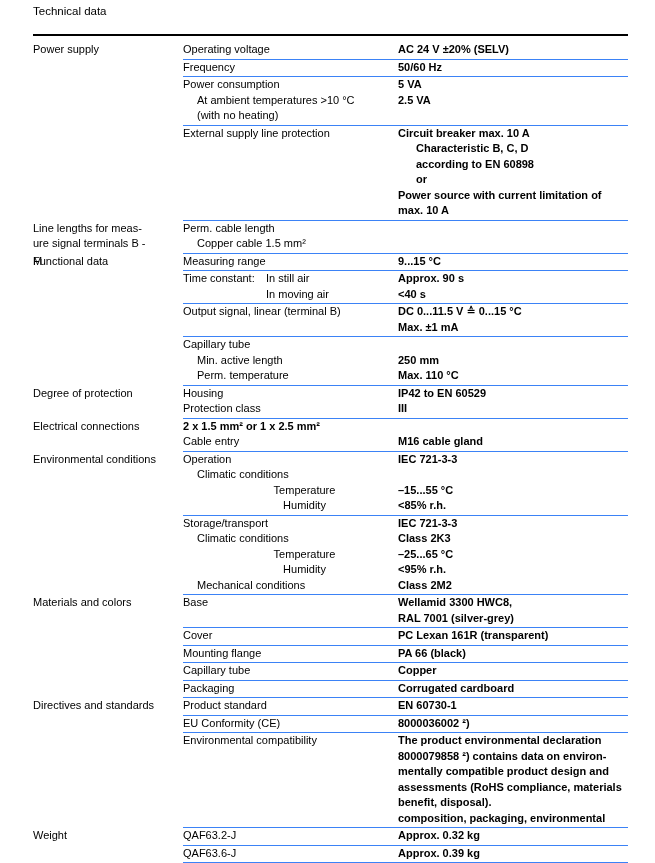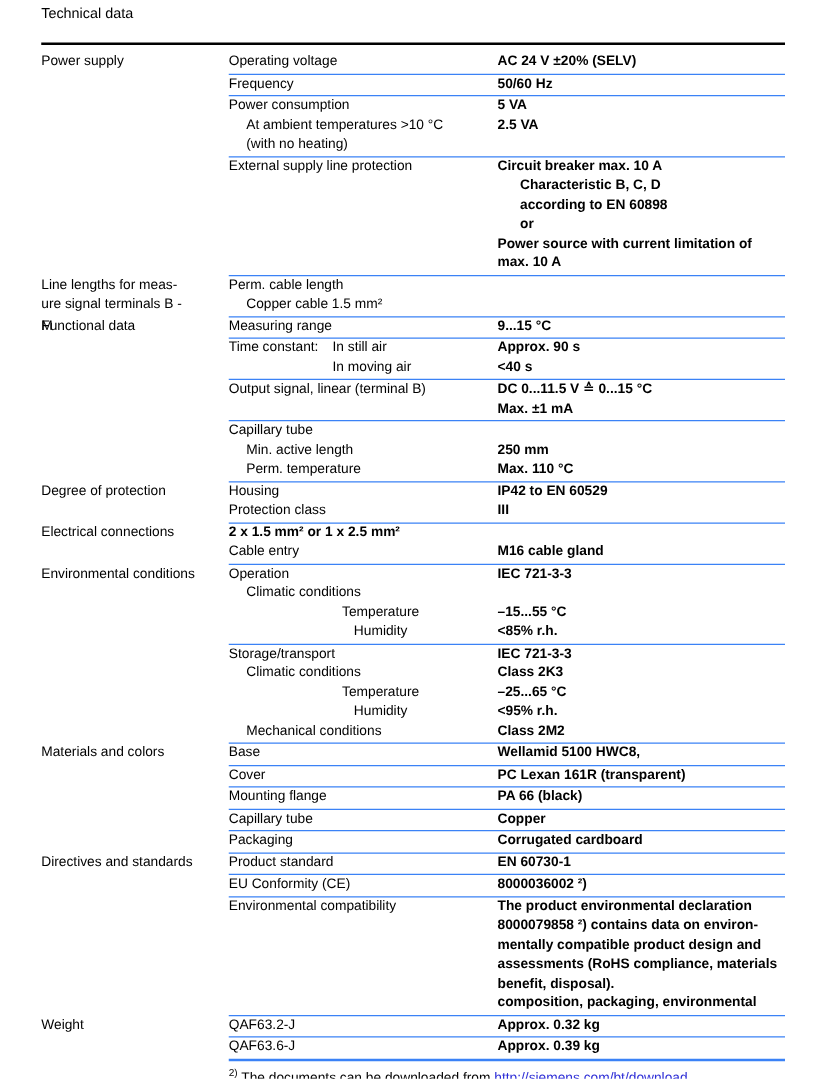--- a/index.html
+++ b/index.html
@@ -250,21 +250,25 @@
           </div>
         </div>
       </div>
       <div class="group">
         <div class="g-label">
           <div class="lbl-line">Materials and colors</div>
         </div>
         <div class="g-content">
           <div class="line">
             <div class="p">Base</div>
-            <div class="v">Wellamid 5100 HWC8,</div>
+            <div class="v">Wellamid 3300 HWC8,</div>
+          </div>
+          <div class="line">
+            <div class="p"></div>
+            <div class="v">RAL 7001 (silver-grey)</div>
           </div>
         </div>
       </div>
       <div class="group">
         <div class="g-label"></div>
         <div class="g-content">
           <div class="line">
             <div class="p">Cover</div>
             <div class="v">PC Lexan 161R (transparent)</div>
           </div>

